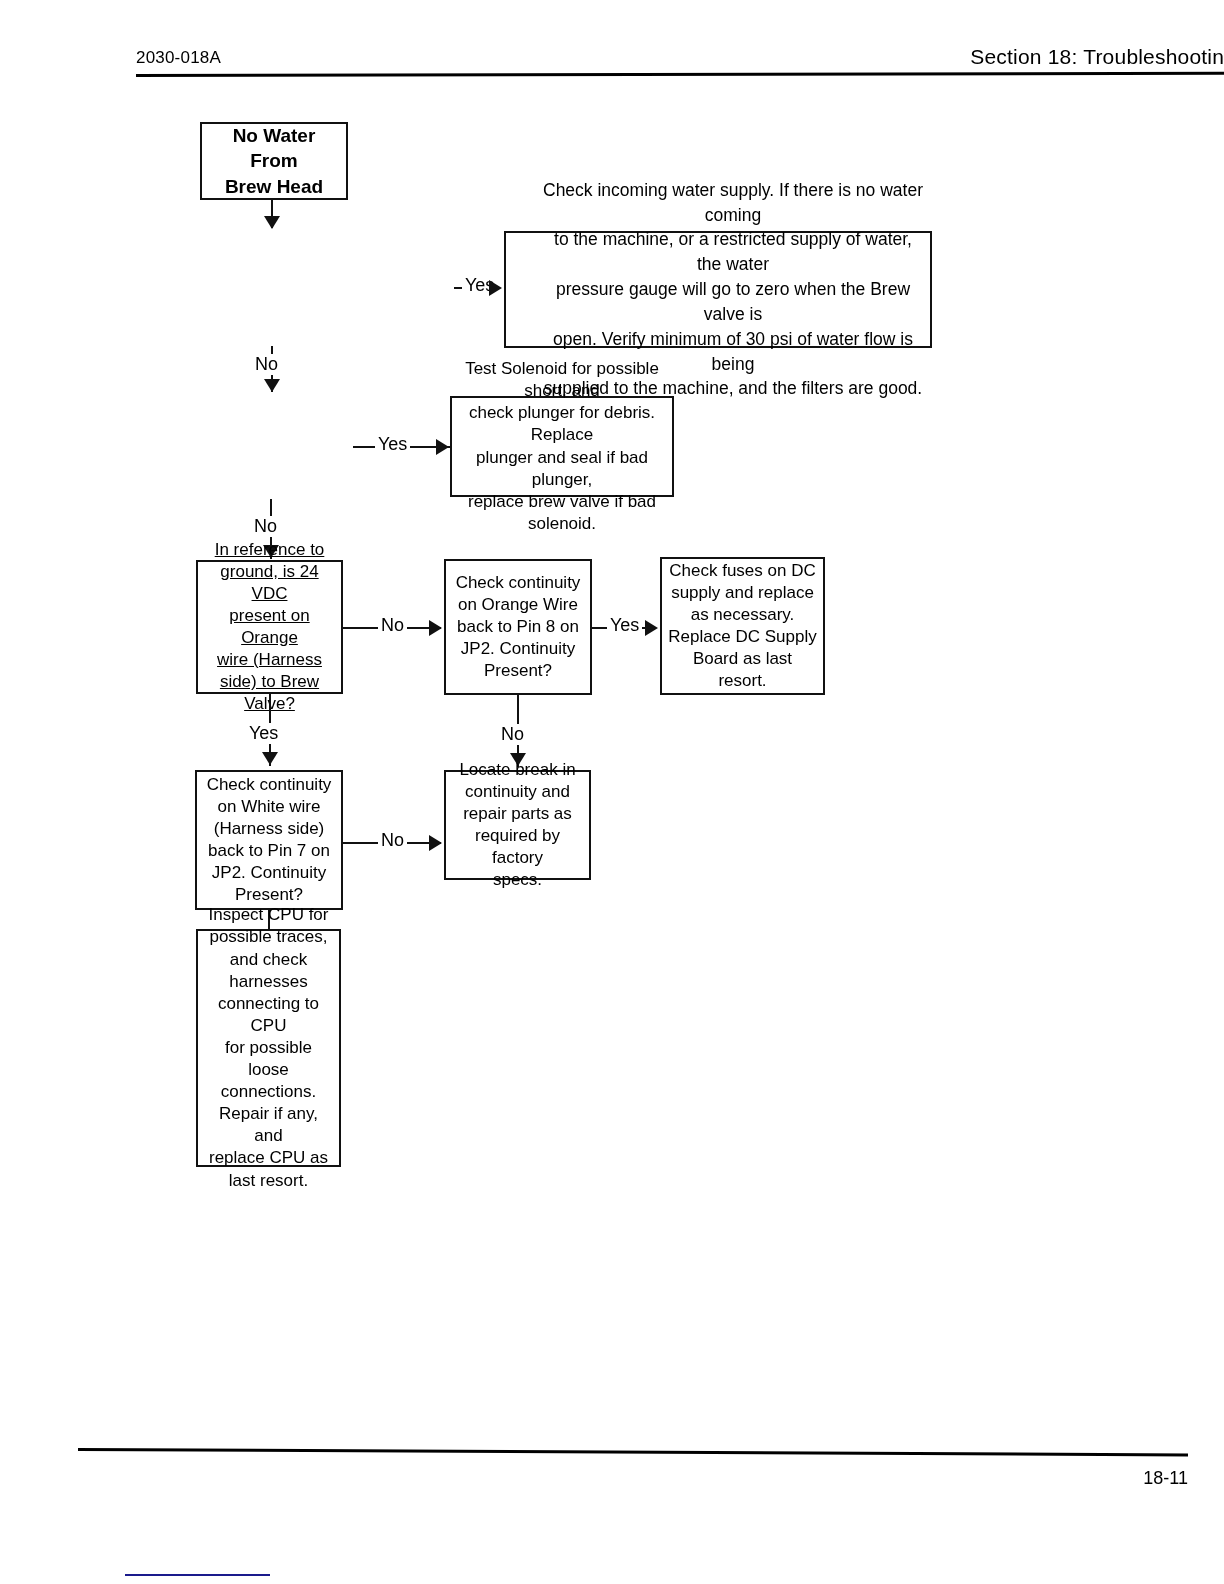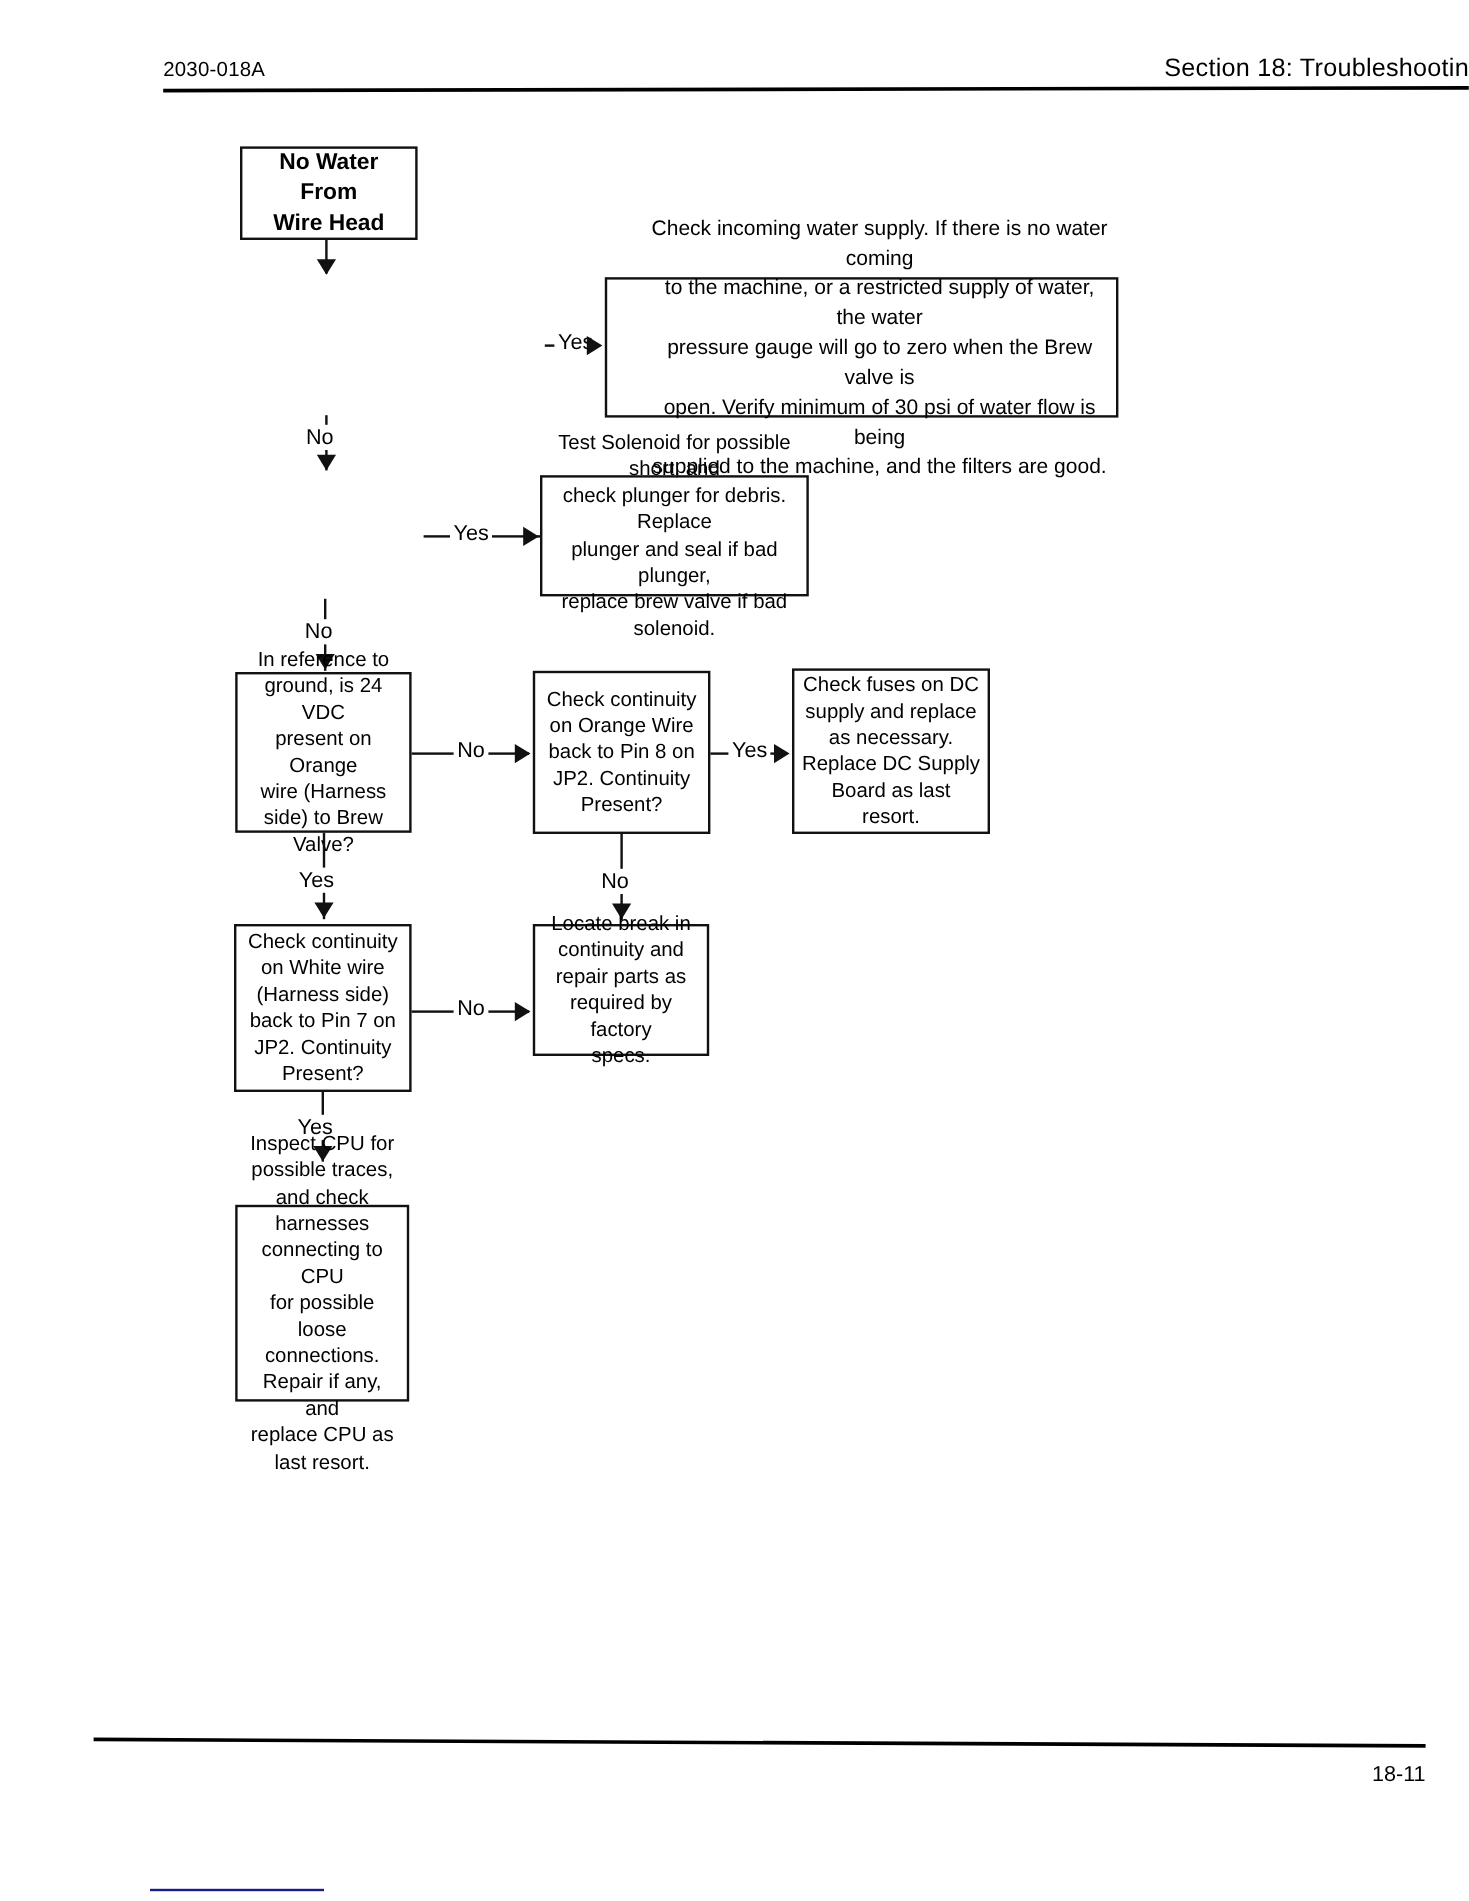--- a/index.html
+++ b/index.html
@@ -161,21 +161,21 @@
 
 <div id="page-header">
   <div class="hdr-left">2030-018A</div>
   <div class="hdr-right">Section 18: Troubleshooting</div>
   <div class="hdr-rule"></div>
 </div>
 
 <div id="flowchart">
 
   <div class="node start" style="left:200px; top:122px; width:148px; height:78px;">No Water From
-Wire Head</div>
+Brew Head</div>
 
   <div class="vline" style="left:271px; top:200px; height:28px;"></div>
   <div class="arrow-down" style="left:264px; top:216px;"></div>
 
 
   <div class="hline" style="left:454px; top:287px; width:10px;"></div>
   <div class="edge-label" style="left:462px; top:275px;">Yes</div>
   <div class="arrow-right" style="left:489px; top:280px;"></div>
 
   <div class="node wide" style="left:504px; top:231px; width:428px; height:117px;padding-left:36px;">Check incoming water supply. If there is no water coming
@@ -195,21 +195,21 @@
 
   <div class="node" style="left:450px; top:396px; width:224px; height:101px;">Test Solenoid for possible short, and
 check plunger for debris. Replace
 plunger and seal if bad plunger,
 replace brew valve if bad solenoid.</div>
 
   <div class="vline" style="left:270px; top:499px; height:60px;"></div>
   <div class="edge-label" style="left:251px; top:516px;">No</div>
   <div class="arrow-down" style="left:263px; top:545px;"></div>
 
-  <div class="node" style="left:196px; top:560px; width:147px; height:134px;">In reference to
+  <div class="node" style="left:196px; top:560px; width:147px; height:134px;text-decoration:underline;">In reference to
 ground, is 24 VDC
 present on Orange
 wire (Harness
 side)  to Brew
 Valve?</div>
 
   <div class="hline" style="left:343px; top:627px; width:98px;"></div>
   <div class="edge-label" style="left:378px; top:615px;">No</div>
   <div class="arrow-right" style="left:429px; top:620px;"></div>
 
@@ -251,21 +251,21 @@
 specs.</div>
 
   <div class="hline" style="left:343px; top:842px; width:98px;"></div>
   <div class="edge-label" style="left:378px; top:830px;">No</div>
   <div class="arrow-right" style="left:429px; top:835px;"></div>
 
   <div class="vline" style="left:268px; top:910px; height:58px;"></div>
   <div class="edge-label" style="left:245px; top:929px;">Yes</div>
   <div class="arrow-down" style="left:261px; top:955px;"></div>
 
-  <div class="node" style="left:196px; top:1004px; width:145px; height:164px;">Inspect CPU for
+  <div class="node" style="left:196px; top:929px; width:145px; height:238px;">Inspect CPU for
 possible traces,
 and check
 harnesses
 connecting to CPU
 for possible loose
 connections.
 Repair if any, and
 replace CPU as
 last resort.</div>
 

